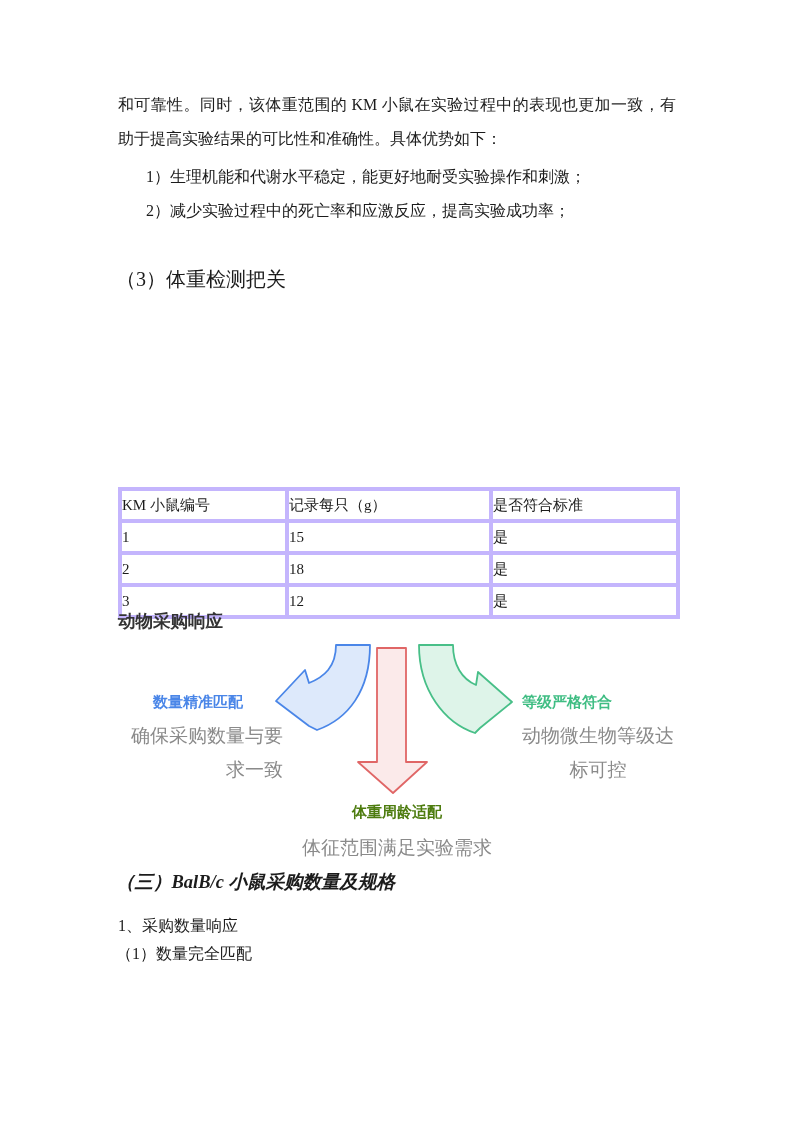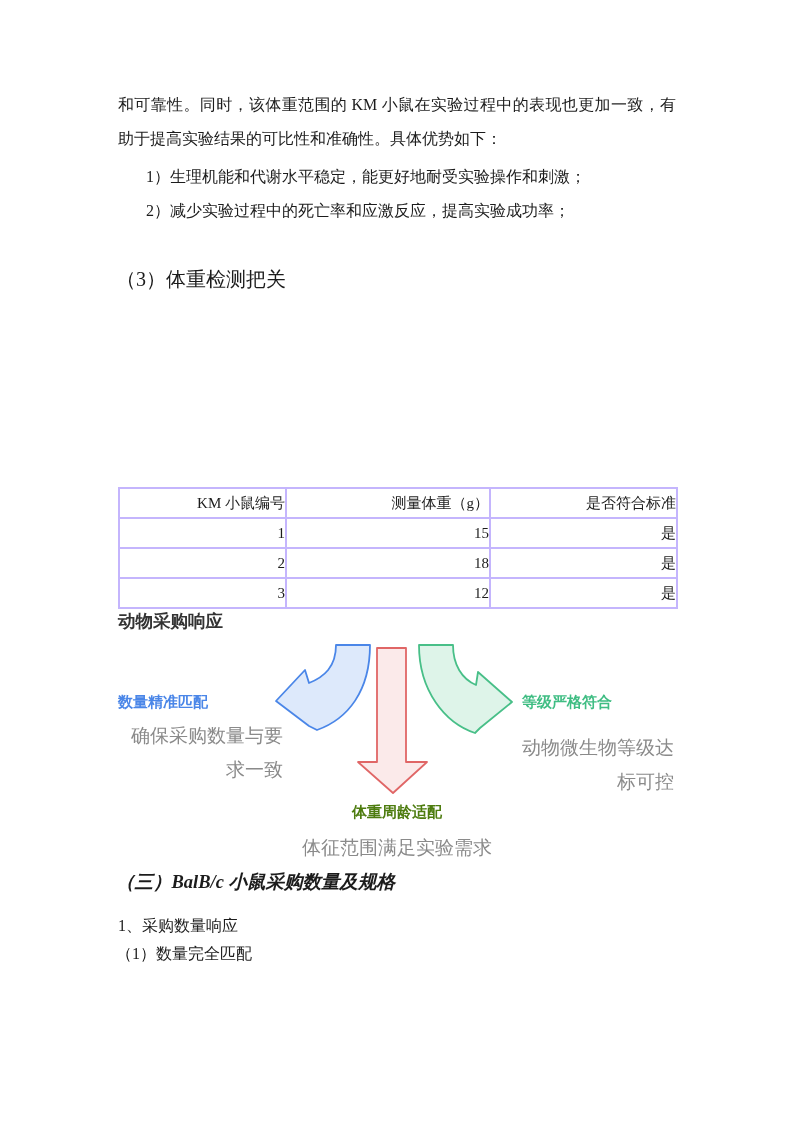--- a/index.html
+++ b/index.html
@@ -24,34 +24,34 @@
   .li-0{top:160px;} .li-1{top:194px;} .li-2{top:228px;}
   .sub-h{left:116px;top:262px;width:560px;height:34px;line-height:34px;font-size:20px;}
   .p2{left:118px;top:301px;width:558px;line-height:31.2px;text-indent:32px;}
   
   .weight-table{
     position:absolute;left:118px;top:487px;width:558px;
     border-collapse:collapse;table-layout:fixed;
     font-size:15px;color:#1c1c1c;
   }
   .weight-table td,.weight-table th{
-    border:2px solid #c4b5fd;
-    height:28px;text-align:right;vertical-align:middle;
+    border:4px solid #c4b5fd;
+    height:28px;text-align:left;vertical-align:middle;
     font-weight:normal;padding:0;
   }
   
   .diagram{left:118px;top:605px;width:558px;height:258px;}
   .diag-title{left:0;top:4px;width:558px;text-align:left;font-size:17.5px;font-weight:bold;color:#333;}
   .diag-svg{left:0;top:0;}
   .branch-label{font-size:15px;font-weight:bold;}
   .branch-desc{font-size:19px;color:#8a8a8a;line-height:34px;}
-  .lbl-left{left:0;top:88px;width:160px;text-align:left;}
+  .lbl-left{left:0;top:88px;width:160px;text-align:center;}
   .desc-left{left:10px;top:114px;width:155px;text-align:right;}
   .lbl-right{left:404px;top:88px;width:154px;text-align:left;}
-  .desc-right{left:404px;top:114px;width:152px;text-align:right;margin-top:12px;}
+  .desc-right{left:404px;top:114px;width:152px;text-align:center;}
   .lbl-bottom{left:0;top:198px;width:558px;text-align:center;}
   .desc-bottom{left:0;top:226px;width:558px;text-align:center;}
   
   .h-major{left:116px;top:868px;width:600px;font-size:18.5px;font-weight:bold;line-height:28px;font-style:italic;}
   .line-a{left:118px;top:912px;width:558px;font-size:16px;line-height:28px;}
   .line-b{left:116px;top:940px;width:558px;font-size:16px;line-height:28px;}
 </style>
 </head>
 <body>
 
@@ -67,21 +67,21 @@
 
   <table class="weight-table">
     <colgroup>
         <col style="width:167px">
         <col style="width:204px">
         <col style="width:187px">
       </colgroup>
     <tbody>
         <tr>
       <th>KM 小鼠编号</th>
-      <th>测量体重（g）</th>
+      <th>记录每只（g）</th>
       <th>是否符合标准</th>
     </tr>
     <tr>
       <td>1</td>
       <td>15</td>
       <td>是</td>
     </tr>
     <tr>
       <td>2</td>
       <td>18</td>

